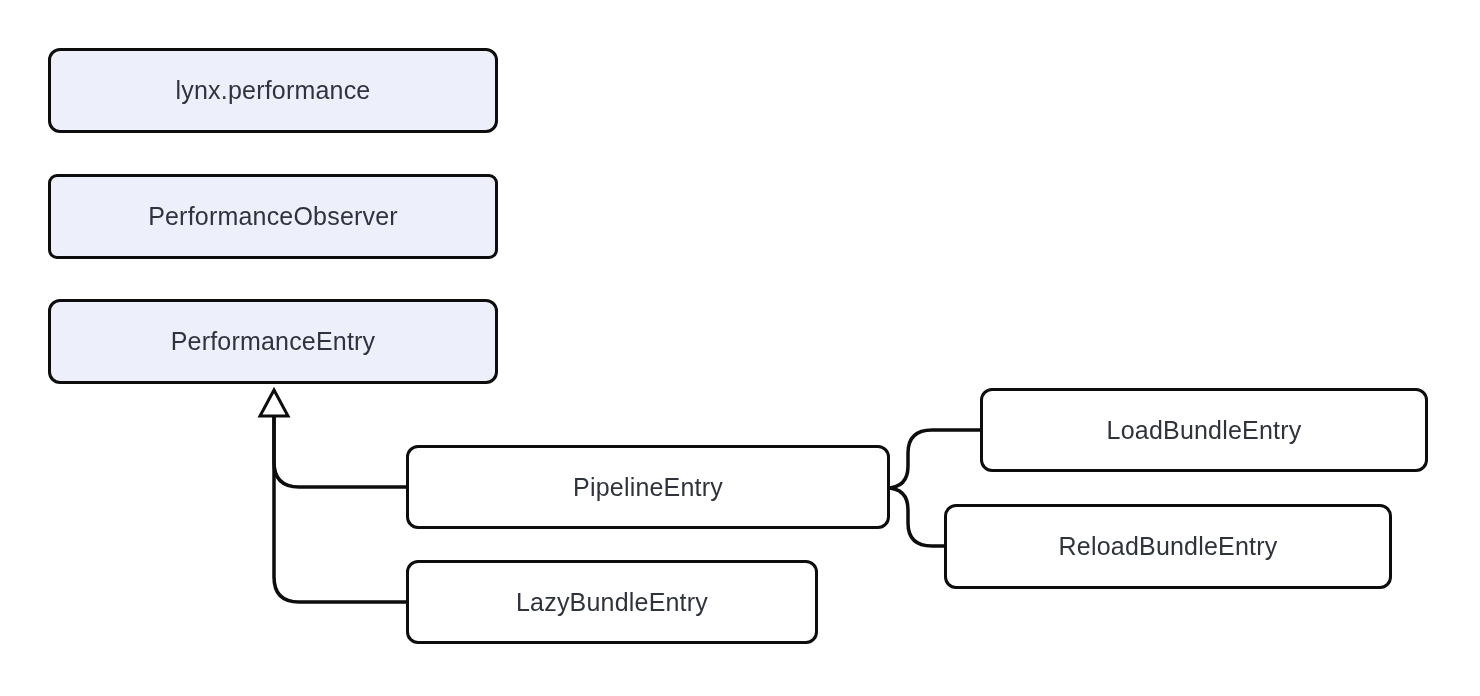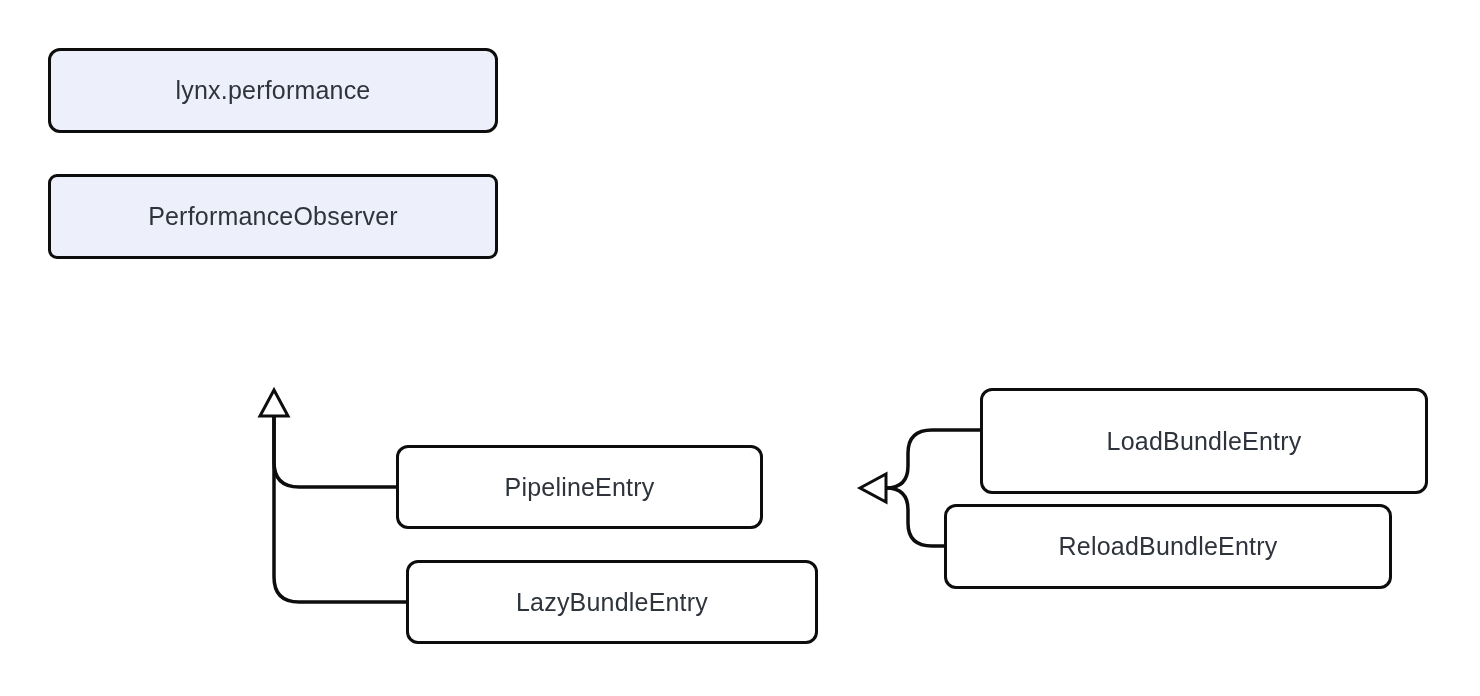--- a/index.html
+++ b/index.html
@@ -36,23 +36,23 @@
     letter-spacing: 0.2px;
     background: #FFFFFF;
   }
   .node.highlight { background: #EDF0FA; }
   .node.plain     { background: #FFFFFF; }
 
   
   .node-lynx-performance    { left: 48px;  top: 48px;  width: 450px; height: 85px; }
   .node-performance-observer{ left: 48px;  top: 174px; width: 450px; height: 85px; border-radius: 9px; }
   .node-performance-entry   { left: 48px;  top: 299px; width: 450px; height: 85px; }
-  .node-pipeline-entry      { left: 396px; top: 445px; width: 367px; height: 84px; }
+  .node-pipeline-entry      { left: 406px; top: 445px; width: 484px; height: 84px; }
   .node-lazy-bundle-entry   { left: 406px; top: 560px; width: 412px; height: 84px; }
-  .node-load-bundle-entry   { left: 980px; top: 388px; width: 448px; height: 106px; }
+  .node-load-bundle-entry   { left: 980px; top: 388px; width: 448px; height: 84px; }
   .node-reload-bundle-entry { left: 944px; top: 504px; width: 448px; height: 85px; }
 </style>
 </head>
 <body>
 
 <div class="canvas">
 
   <svg class="edges-layer" width="1480" height="696" viewBox="0 0 1480 696" fill="none" xmlns="http://www.w3.org/2000/svg">
 
     <path d="M 406 487 H 299 Q 274 487 274 462 L 274 417" stroke="#0D0D0D" stroke-width="3.5" fill="none"></path>
@@ -69,20 +69,23 @@
   </svg>
 
   <div class="node highlight node-lynx-performance">
     <span>lynx.performance</span>
   </div>
 
   <div class="node highlight node-performance-observer">
     <span>PerformanceObserver</span>
   </div>
 
+  <div class="node highlight node-performance-entry">
+    <span>PerformanceEntry</span>
+  </div>
 
   <div class="node plain node-pipeline-entry">
     <span>PipelineEntry</span>
   </div>
 
   <div class="node plain node-lazy-bundle-entry">
     <span>LazyBundleEntry</span>
   </div>
 
   <div class="node plain node-load-bundle-entry">

